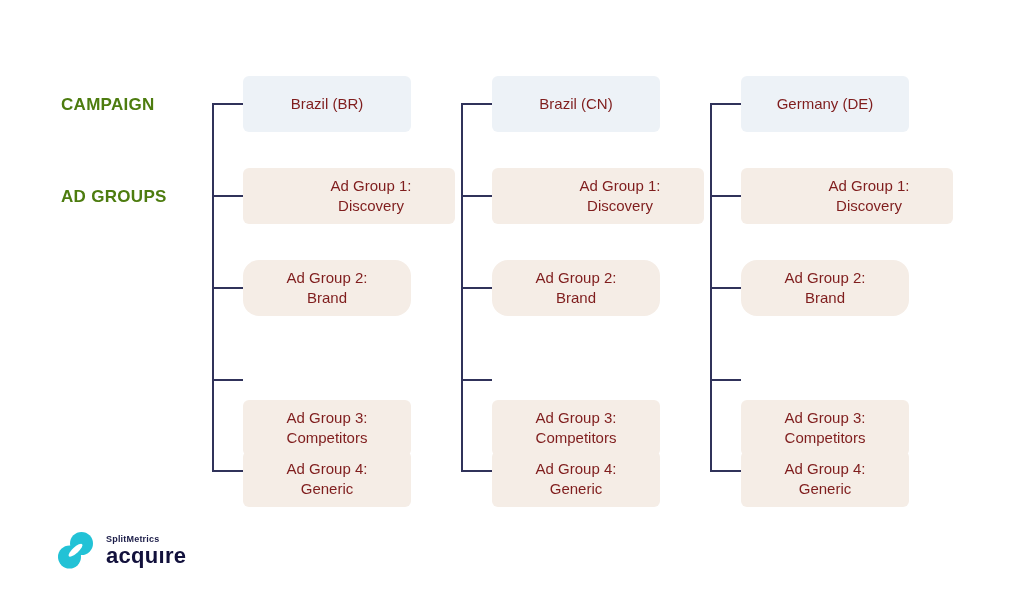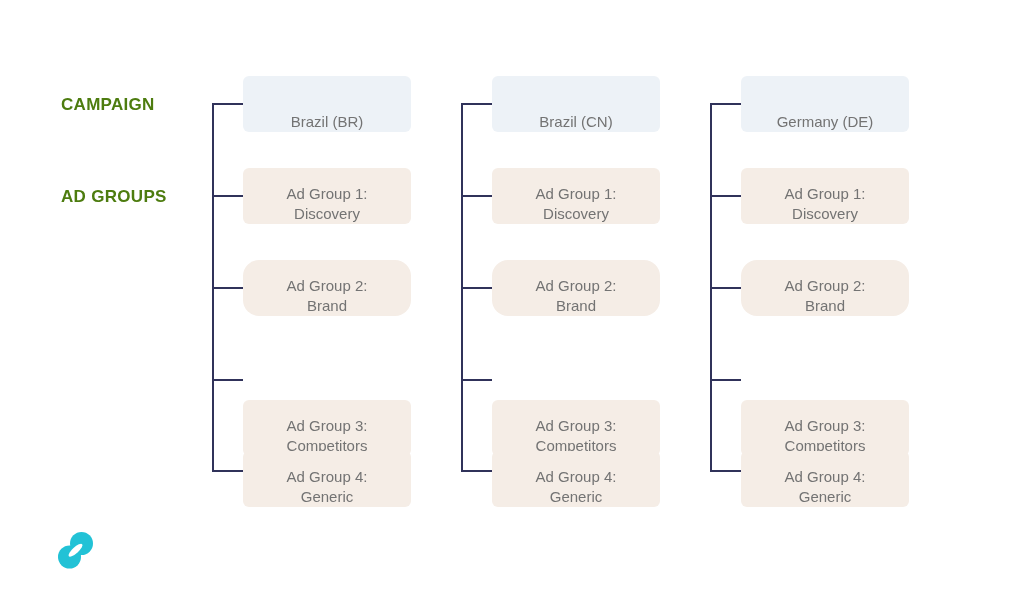--- a/index.html
+++ b/index.html
@@ -60,32 +60,32 @@
 
   .box {
     position: absolute;
     left: 0;
     width: 168px;
     height: 56px;
     border-radius: 6px;
     display: flex;
     flex-direction: column;
     align-items: center;
-    justify-content: flex-end;
+    justify-content: center;
     text-align: center;
-    color: #737373;
+    color: #7f1d1d;
     font-size: 15px;
     line-height: 1.35;
   }
   .campaign-box {
     top: 76px;
     background: #edf2f7;
   }
   .adgroup-box { background: #f5ede6; }
-  .ag-0 { top: 168px; }
+  .ag-0 { top: 168px; padding-left: 44px; }
   .ag-1 { top: 260px; border-radius: 16px; }
   .ag-2 { top: 352px; margin-top: 48px; }
   .ag-3 { top: 451px; }
 
   .logo {
     position: absolute;
     left: 56px;
     top: 530px;
     display: flex;
     align-items: center;
@@ -208,15 +208,19 @@
       <span>Generic</span>
     </div>
   </div>
 
   <div class="logo">
     <svg class="logo-icon" viewBox="0 0 40 42" xmlns="http://www.w3.org/2000/svg">
       <circle cx="13.5" cy="27" r="11.5" fill="#22c2d6"></circle>
       <circle cx="25.5" cy="13.5" r="11.5" fill="#22c2d6"></circle>
       <ellipse cx="19.5" cy="20.2" rx="9" ry="3" fill="#ffffff" transform="rotate(-42 19.5 20.2)"></ellipse>
     </svg>
+    <div class="logo-text">
+      <div class="logo-brand">SplitMetrics</div>
+      <div class="logo-product">acquıre</div>
+    </div>
   </div>
 
 </div>
 
 </body></html>

